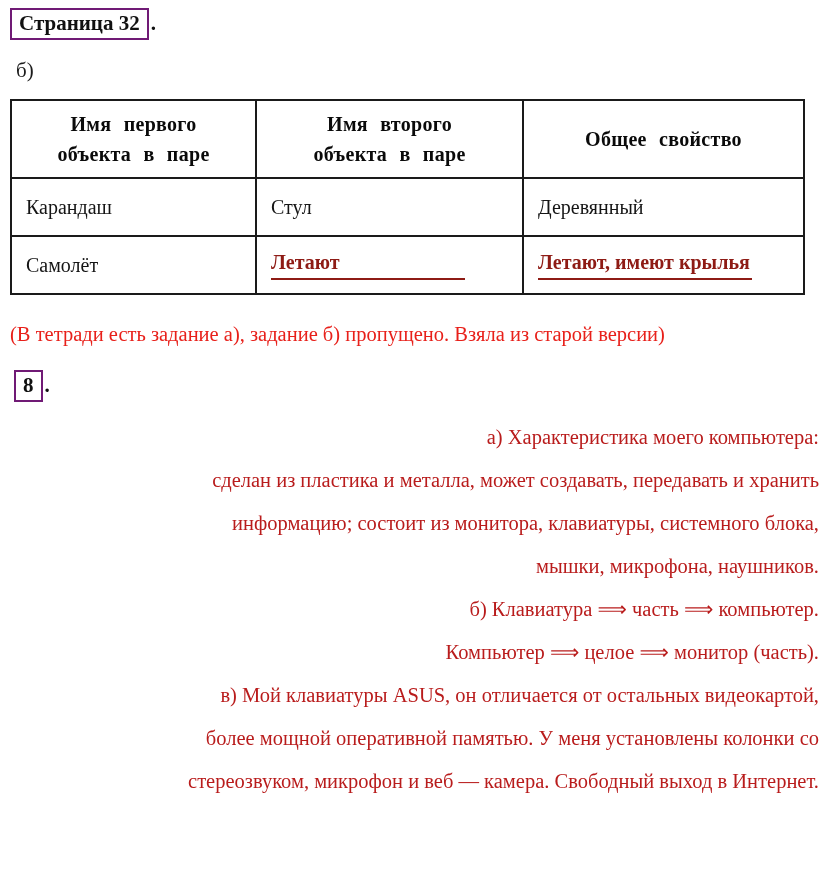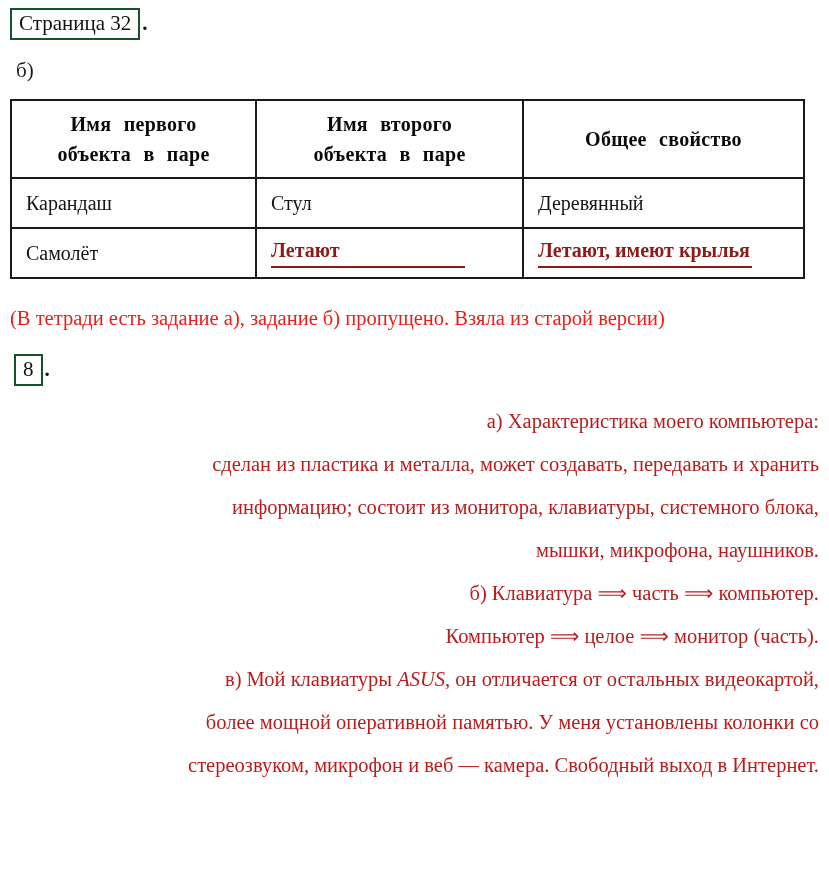--- a/index.html
+++ b/index.html
@@ -9,23 +9,23 @@
     height: 873px;
     font-family: "Liberation Serif", serif;
     color: #1c1c1c;
     overflow: hidden;
   }
   .page { padding: 8px 10px 0 10px; }
 
   
   .boxed-label {
     display: inline-block;
-    border: 2px solid #14532d;
+    border: 2px solid #701a75;
     padding: 1px 7px 3px 7px;
-    font-weight: normal;
+    font-weight: bold;
     font-size: 21px;
     line-height: 1.15;
     color: #111;
   }
   .boxed-period {
     font-weight: bold;
     font-size: 21px;
     margin-left: 2px;
     color: #111;
   }
@@ -57,21 +57,21 @@
     line-height: 1.5;
     word-spacing: 7px;
     letter-spacing: 0.3px;
     padding: 6px 8px;
   }
   table.pairs th .hdr { display: inline-block; max-width: 205px; }
   table.pairs td {
     font-size: 20px;
     color: #151515;
     padding: 6px 14px;
-    height: 50px;
+    height: 58px;
     vertical-align: middle;
   }
   .answer {
     color: #8e1b15;
     font-weight: bold;
     display: inline-block;
     border-bottom: 2px solid #8e1b15;
     padding: 0 2px 4px 0;
     min-width: 82%;
   }
@@ -86,21 +86,21 @@
   .task-number-row { margin: 24px 0 0 4px; }
 
   .task-lines { margin: 14px 0 0 6px; }
   .task-lines .tline {
     font-size: 20.5px;
     line-height: 43px;
     color: #b91c1c;
     white-space: nowrap;
     text-align: right;
   }
-  .brand-italic { font-style: italic; }
+  .brand-italic { }
 </style>
 </head>
 <body>
 
 <div class="page">
 
   <div class="title-row">
     <span class="boxed-label">Страница 32</span><span class="boxed-period">.</span>
   </div>
 

